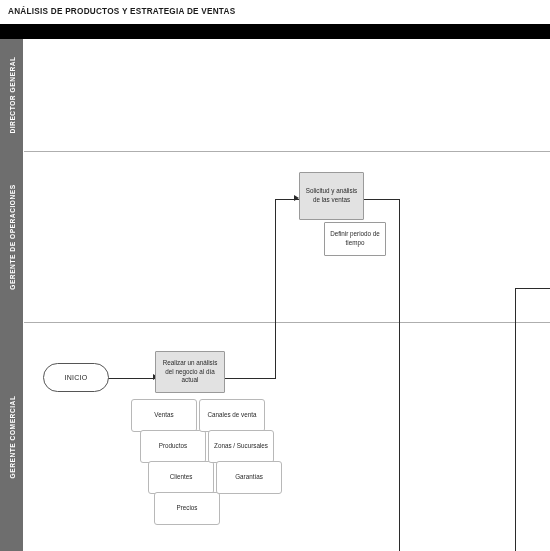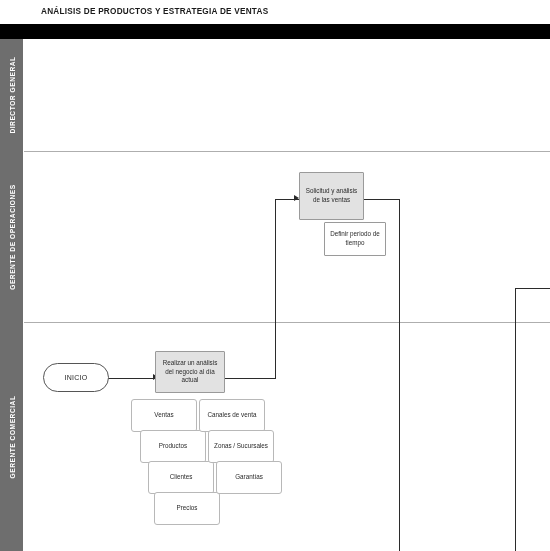--- a/index.html
+++ b/index.html
@@ -9,21 +9,21 @@
     font-family:"Liberation Sans","DejaVu Sans",sans-serif;
     overflow:hidden;
     position:relative;
   }
   #root{position:absolute;left:0;top:0;width:550px;height:551px;}
 
   
   .doc-title{
     position:absolute;left:8px;top:7px;
     font-size:8.2px;font-weight:bold;color:#1a1a1a;
-    letter-spacing:.25px;white-space:nowrap;margin-left:33px;
+    letter-spacing:.25px;white-space:nowrap;
   }
 
   
   .header-bar{
     position:absolute;left:0;top:24px;width:550px;height:15px;
     background:#000000;
   }
 
   
   .lanes{position:absolute;left:0;top:39px;width:550px;height:512px;}

